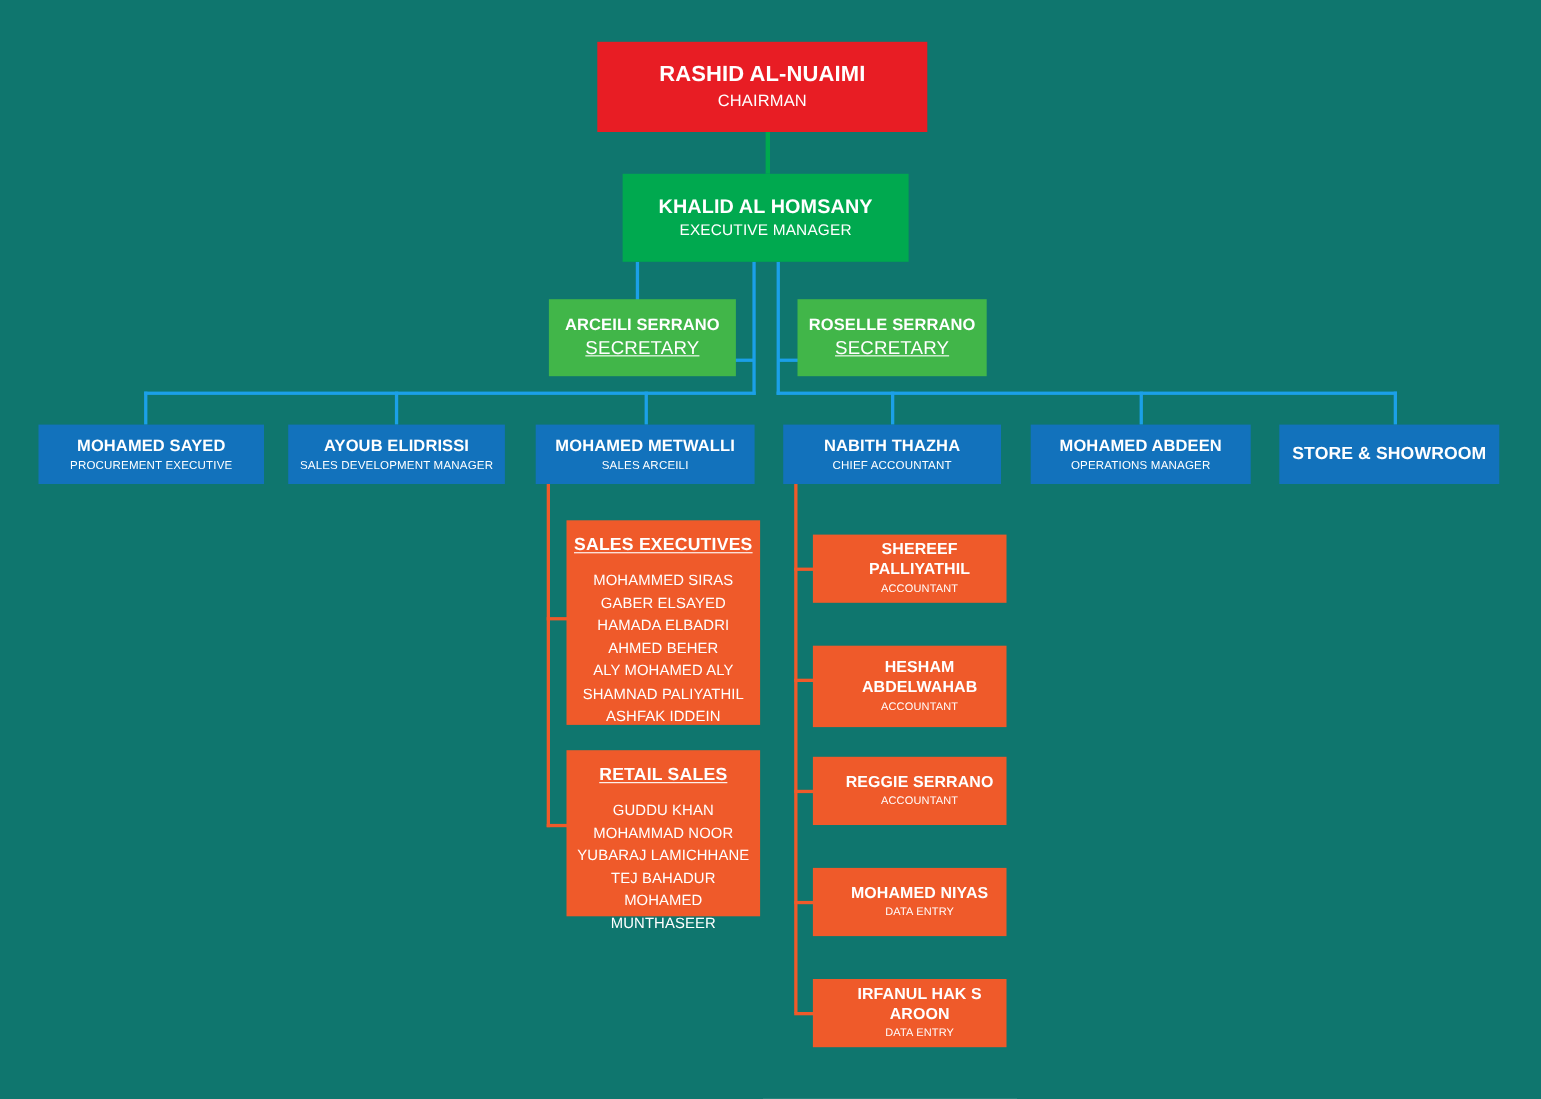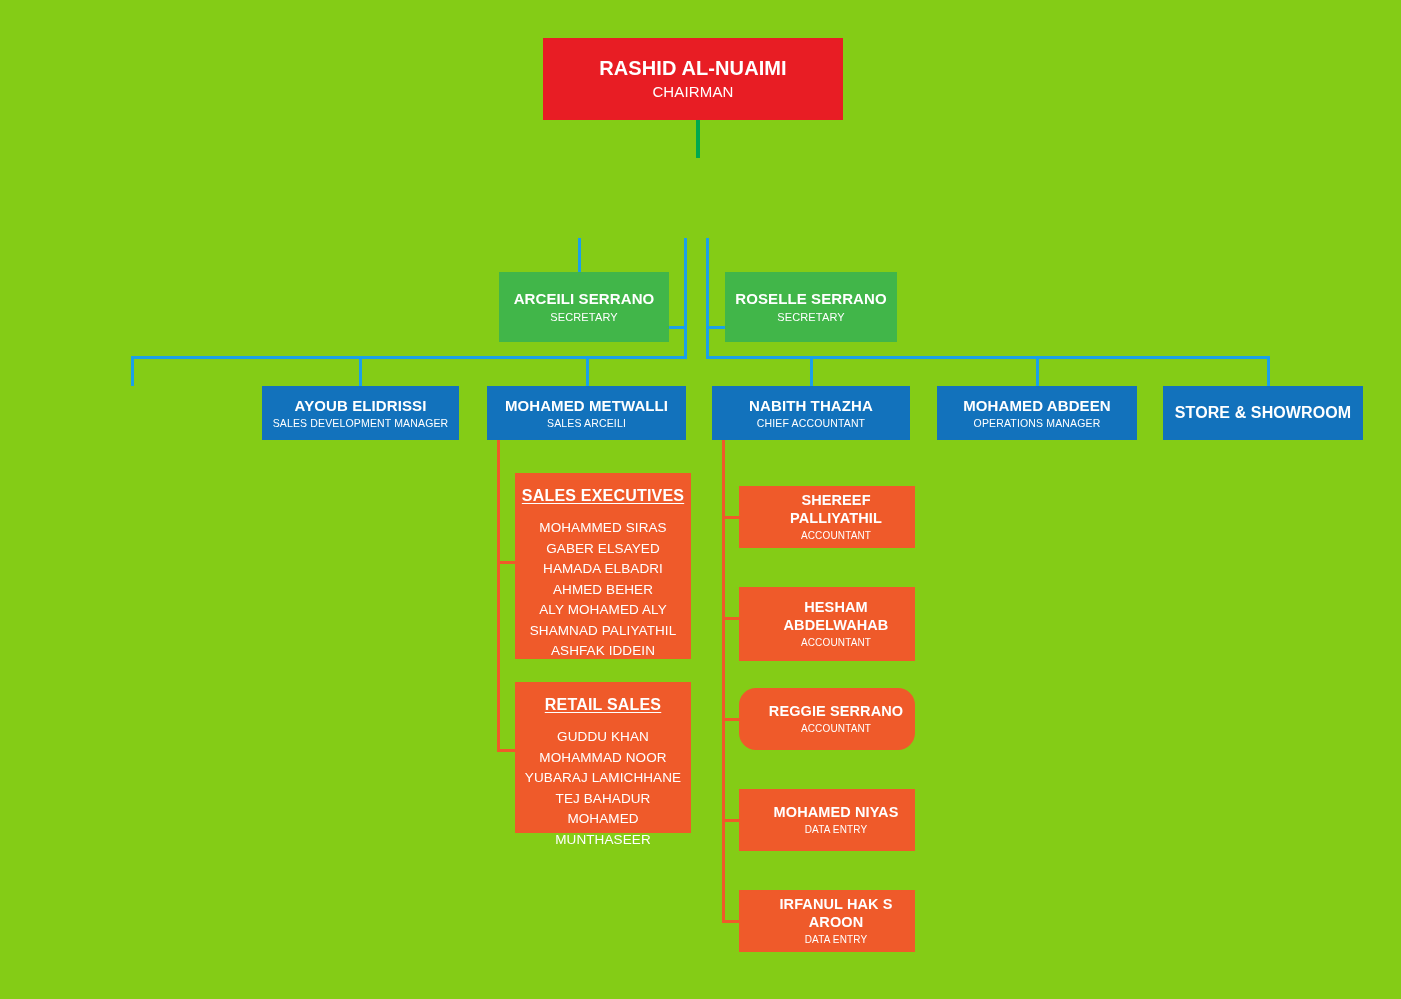--- a/index.html
+++ b/index.html
@@ -9,21 +9,21 @@
     background: #ffffff;
   }
   body {
     font-family: "Liberation Sans", sans-serif;
     -webkit-font-smoothing: antialiased;
   }
   #chart-canvas {
     position: relative;
     width: 1401px;
     height: 999px;
-    background: #84cc16;
+    background: #0f766e;
     overflow: hidden;
   }
   
   .line {
     position: absolute;
     background: #1BA0E8;
   }
   .line.green  { background: #00A94F; }
   .line.orange { background: #EF5A2A; }
 
@@ -58,21 +58,21 @@
   .node.exec {
     background: #00A94F;
   }
   .node.exec .nm  { font-size: 18px; margin-bottom: 2px; }
   .node.exec .ttl { font-size: 14px; }
 
   .node.secretary {
     background: #41B649;
   }
   .node.secretary .nm  { font-size: 15px; margin-bottom: 3px; }
-  .node.secretary .ttl { font-size: 11px; }
+  .node.secretary .ttl { font-size: 17px; text-decoration: underline; }
 
   .node.dept {
     background: #1272BC;
   }
   .node.dept .nm  { font-size: 15px; margin-bottom: 2px; }
   .node.dept .ttl { font-size: 10.5px; }
   .node.dept.solo .nm { font-size: 16px; margin-bottom: 0; text-align: right; }
 
   .node.staff {
     background: #EF5A2A;
@@ -142,30 +142,38 @@
   <div class="line orange" style="left:722px; top:617px; width:18px; height:3px;"></div>
   <div class="line orange" style="left:722px; top:718px; width:18px; height:3px;"></div>
   <div class="line orange" style="left:722px; top:819px; width:18px; height:3px;"></div>
   <div class="line orange" style="left:722px; top:920px; width:18px; height:3px;"></div>
 
   <div class="node chairman" style="left:543px; top:38px; width:300px; height:82px;">
     <span class="nm">RASHID AL-NUAIMI</span>
     <span class="ttl">CHAIRMAN</span>
   </div>
 
+  <div class="node exec" style="left:566px; top:158px; width:260px; height:80px;">
+    <span class="nm">KHALID AL HOMSANY</span>
+    <span class="ttl">EXECUTIVE MANAGER</span>
+  </div>
 
   <div class="node secretary" style="left:499px; top:272px; width:170px; height:70px;">
     <span class="nm">ARCEILI SERRANO</span>
     <span class="ttl">SECRETARY</span>
   </div>
   <div class="node secretary" style="left:725px; top:272px; width:172px; height:70px;">
     <span class="nm">ROSELLE SERRANO</span>
     <span class="ttl">SECRETARY</span>
   </div>
 
+  <div class="node dept" style="left:35px; top:386px; width:205px; height:54px;">
+    <span class="nm">MOHAMED SAYED</span>
+    <span class="ttl">PROCUREMENT EXECUTIVE</span>
+  </div>
   <div class="node dept" style="left:262px; top:386px; width:197px; height:54px;">
     <span class="nm">AYOUB ELIDRISSI</span>
     <span class="ttl">SALES DEVELOPMENT MANAGER</span>
   </div>
   <div class="node dept" style="left:487px; top:386px; width:199px; height:54px;">
     <span class="nm">MOHAMED METWALLI</span>
     <span class="ttl">SALES ARCEILI</span>
   </div>
   <div class="node dept" style="left:712px; top:386px; width:198px; height:54px;">
     <span class="nm">NABITH THAZHA</span>
@@ -204,21 +212,21 @@
   </div>
 
   <div class="node staff" style="left:739px; top:486px; width:176px; height:62px;">
     <span class="nm">SHEREEF PALLIYATHIL</span>
     <span class="ttl">ACCOUNTANT</span>
   </div>
   <div class="node staff" style="left:739px; top:587px; width:176px; height:74px;">
     <span class="nm">HESHAM ABDELWAHAB</span>
     <span class="ttl">ACCOUNTANT</span>
   </div>
-  <div class="node staff" style="left:739px; top:688px; width:176px; height:62px;border-radius:17px;">
+  <div class="node staff" style="left:739px; top:688px; width:176px; height:62px;">
     <span class="nm">REGGIE SERRANO</span>
     <span class="ttl">ACCOUNTANT</span>
   </div>
   <div class="node staff" style="left:739px; top:789px; width:176px; height:62px;">
     <span class="nm">MOHAMED NIYAS</span>
     <span class="ttl">DATA ENTRY</span>
   </div>
   <div class="node staff" style="left:739px; top:890px; width:176px; height:62px;">
     <span class="nm">IRFANUL HAK S AROON</span>
     <span class="ttl">DATA ENTRY</span>

